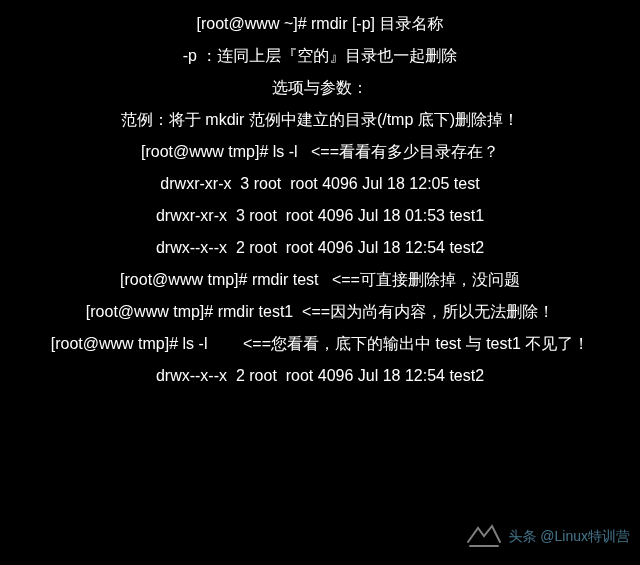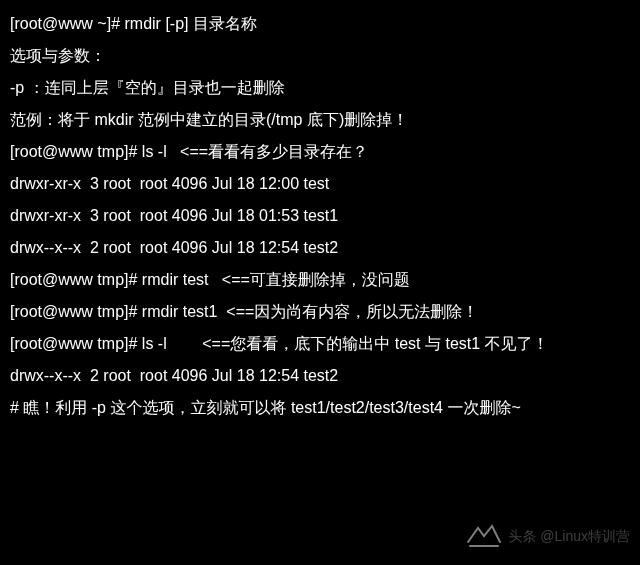--- a/index.html
+++ b/index.html
@@ -15,59 +15,59 @@
       font-family: "Microsoft YaHei", "SimHei", Arial, sans-serif;
       font-size: 16px;
       padding: 8px 10px;
       line-height: 2.0;
       position: relative;
       overflow: hidden;
     }
     .line {
       white-space: pre-wrap;
       word-break: break-all;
+      text-align: center;
     }
     .watermark {
       position: absolute;
       bottom: 15px;
       right: 10px;
       display: flex;
       align-items: center;
       gap: 6px;
       opacity: 0.55;
     }
     .watermark .logo {
       display: inline-block;
     }
     .watermark .logo svg {
       display: block;
     }
     .watermark .text {
-      color: #737373;
+      color: #7dd3fc;
       font-size: 14px;
     }
   </style>
 </head>
 <body>
 
 <div>
   <div class="line">[root@www ~]# rmdir [-p] 目录名称</div>
+  <div class="line">-p ：连同上层『空的』目录也一起删除</div>
   <div class="line">选项与参数：</div>
-  <div class="line">-p ：连同上层『空的』目录也一起删除</div>
   <div class="line"></div>
   <div class="line">范例：将于 mkdir 范例中建立的目录(/tmp 底下)删除掉！</div>
   <div class="line">[root@www tmp]# ls -l   &lt;==看看有多少目录存在？</div>
-  <div class="line">drwxr-xr-x  3 root  root 4096 Jul 18 12:00 test</div>
+  <div class="line">drwxr-xr-x  3 root  root 4096 Jul 18 12:05 test</div>
   <div class="line">drwxr-xr-x  3 root  root 4096 Jul 18 01:53 test1</div>
   <div class="line">drwx--x--x  2 root  root 4096 Jul 18 12:54 test2</div>
   <div class="line">[root@www tmp]# rmdir test   &lt;==可直接删除掉，没问题</div>
   <div class="line">[root@www tmp]# rmdir test1  &lt;==因为尚有内容，所以无法删除！</div>
   <div class="line">[root@www tmp]# ls -l        &lt;==您看看，底下的输出中 test 与 test1 不见了！</div>
   <div class="line">drwx--x--x  2 root  root 4096 Jul 18 12:54 test2</div>
-  <div class="line"># 瞧！利用 -p 这个选项，立刻就可以将 test1/test2/test3/test4 一次删除~</div>
 </div>
 
 <div class="watermark">
   <span class="logo">
     <svg width="36" height="28" viewBox="0 0 36 28">
       <g stroke="#e6e6e6" stroke-width="2" fill="none" stroke-linecap="round">
         <path d="M2 20 L12 6 L18 14 L26 4 L34 20"></path>
         <path d="M4 24 L32 24"></path>
       </g>
     </svg>

